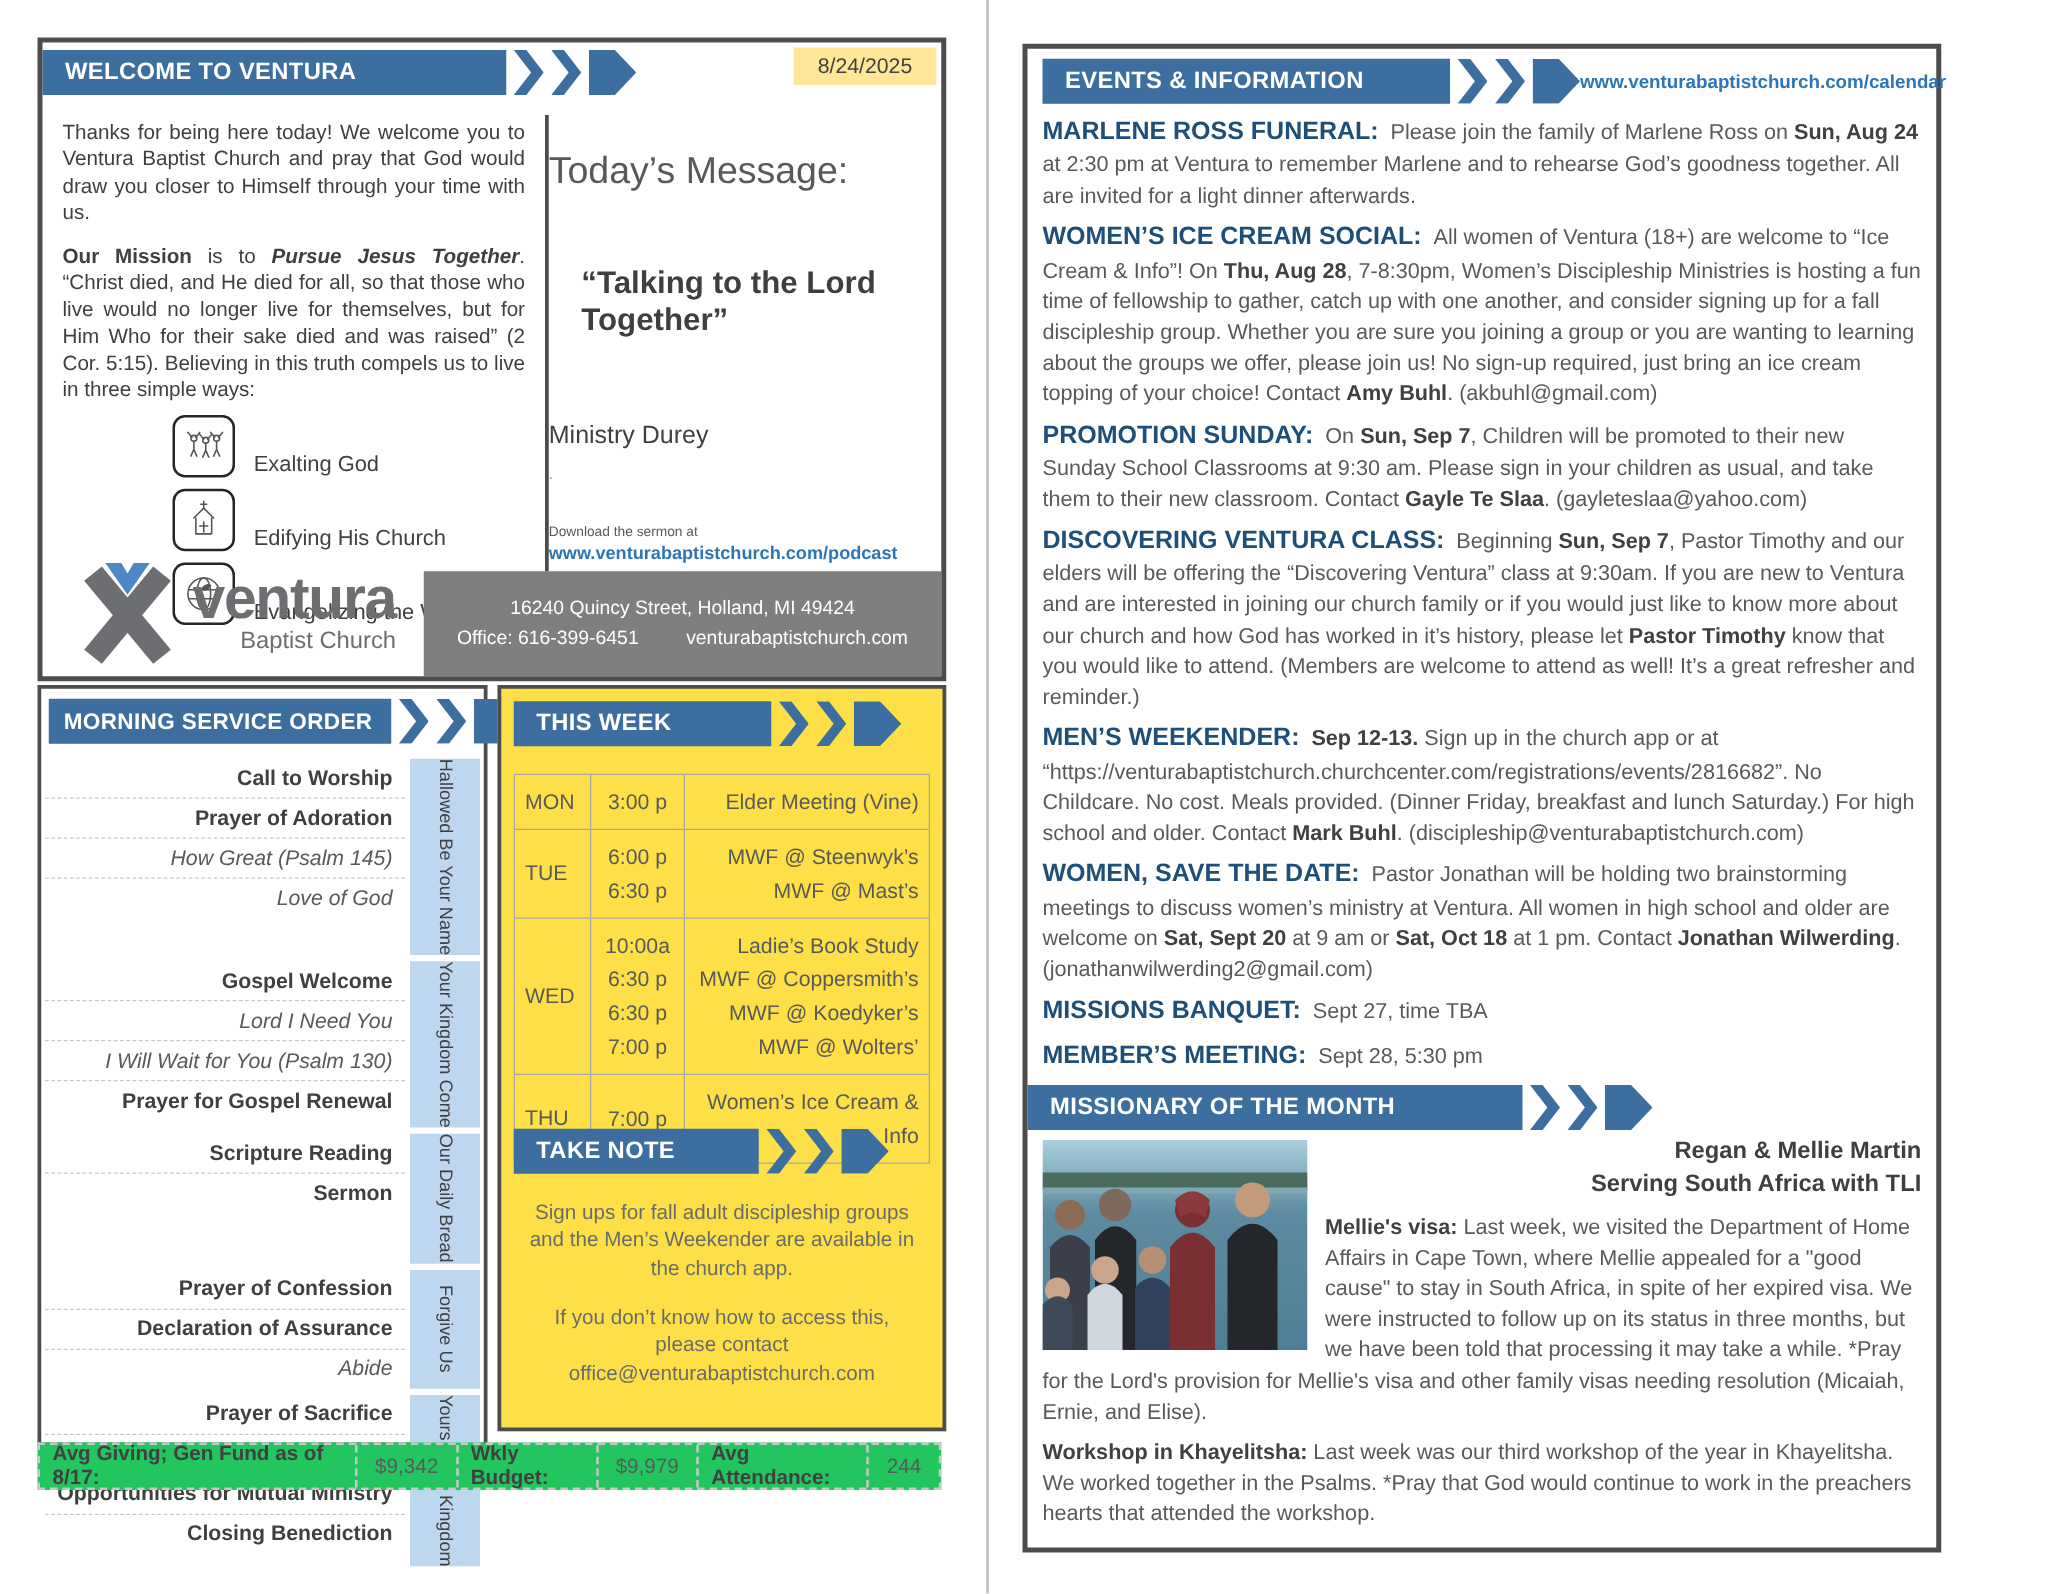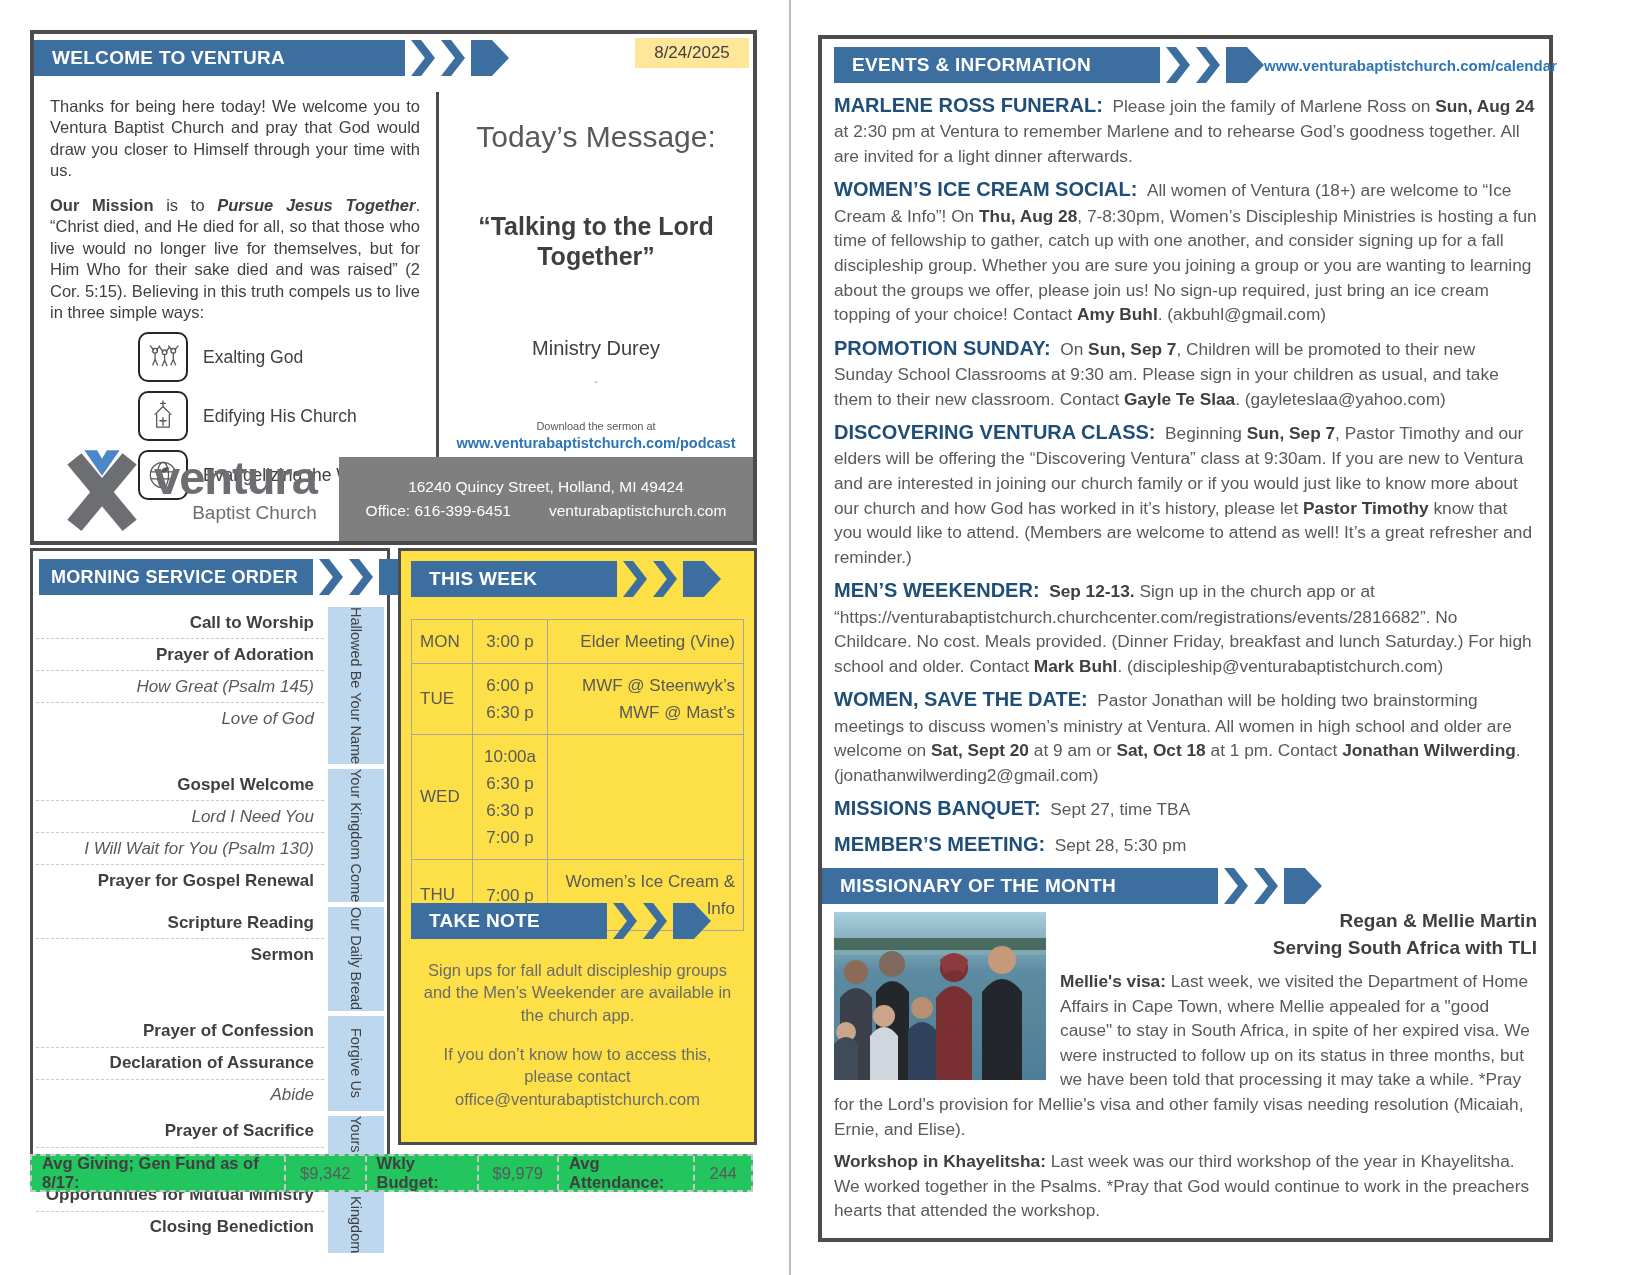--- a/index.html
+++ b/index.html
@@ -18,24 +18,24 @@
   
   #left-page{position:absolute;left:30px;top:30px;width:727px;height:1165px;}
 
   #top-box{position:absolute;left:0;top:0;width:719px;height:507px;border:4px solid #4C4C4C;background:#fff;}
   #welcome-bar{position:absolute;top:6px;left:0;}
   #welcome-bar .bar{width:335px;}
   #date-box{position:absolute;top:4px;right:4px;width:114px;height:30px;background:#FFE699;color:#404040;font-size:17px;display:flex;align-items:center;justify-content:center;}
   #welcome-col{position:absolute;left:0;top:58px;width:402px;height:442px;padding:4px 16px 0 16px;box-sizing:border-box;}
   #welcome-col p{margin:0;color:#3f3f3f;font-size:16.5px;line-height:1.3;text-align:justify;}
   #welcome-col p+p{margin-top:13px;}
-  .way-row{display:flex;align-items:center;margin:9px 0 0 88px;}
+  .way-row{display:flex;align-items:flex-end;margin:9px 0 0 88px;}
   .way-icon{width:46px;height:46px;border:2.5px solid #262626;border-radius:10px;display:flex;align-items:center;justify-content:center;flex:0 0 auto;background:#fff;}
   .way-label{margin-left:15px;font-size:17.5px;color:#404040;}
-  #message-col{position:absolute;left:402px;top:58px;right:0;height:365px;border-left:3px solid #4C4C4C;text-align:center;color:#404040;}
+  #message-col{position:absolute;left:402px;top:58px;right:0;height:365px;border-left:3px solid #4C4C4C;text-align:left;color:#404040;}
   #message-heading{margin-top:28px;font-size:30px;color:#595959;}
   #sermon-title{margin:58px 26px 0 26px;font-size:25px;font-weight:bold;line-height:1.18;color:#3f3f3f;}
   #speaker{margin-top:66px;font-size:20px;color:#404040;}
   #speaker-mark{margin-top:12px;font-size:12px;color:#777;}
   #download-label{margin-top:34px;font-size:11px;color:#595959;}
   #podcast-link{margin-top:3px;font-size:14.5px;font-weight:bold;color:#2E75B6;}
   #logo{position:absolute;left:22px;bottom:8px;display:flex;align-items:center;}
   #logo svg{width:92px;height:86px;}
   #logo-word{margin-left:6px;}
   #logo-word .wm{font-size:47px;font-weight:bold;color:#6d6e71;letter-spacing:-1px;line-height:.95;}
@@ -275,20 +275,26 @@
               <div>MWF @ Mast’s</div>
             </div>
           </div>
           <div class="wk-row">
             <div class="wk-day">WED</div>
             <div class="wk-times">
               <div>10:00a</div>
               <div>6:30 p</div>
               <div>6:30 p</div>
               <div>7:00 p</div>
+            </div>
+            <div class="wk-events">
+              <div>Ladie’s Book Study</div>
+              <div>MWF @ Coppersmith’s</div>
+              <div>MWF @ Koedyker’s</div>
+              <div>MWF @ Wolters’</div>
             </div>
           </div>
           <div class="wk-row">
             <div class="wk-day">THU</div>
             <div class="wk-times">
               <div>7:00 p</div>
             </div>
             <div class="wk-events">
               <div>Women’s Ice Cream &amp; Info</div>
             </div>

